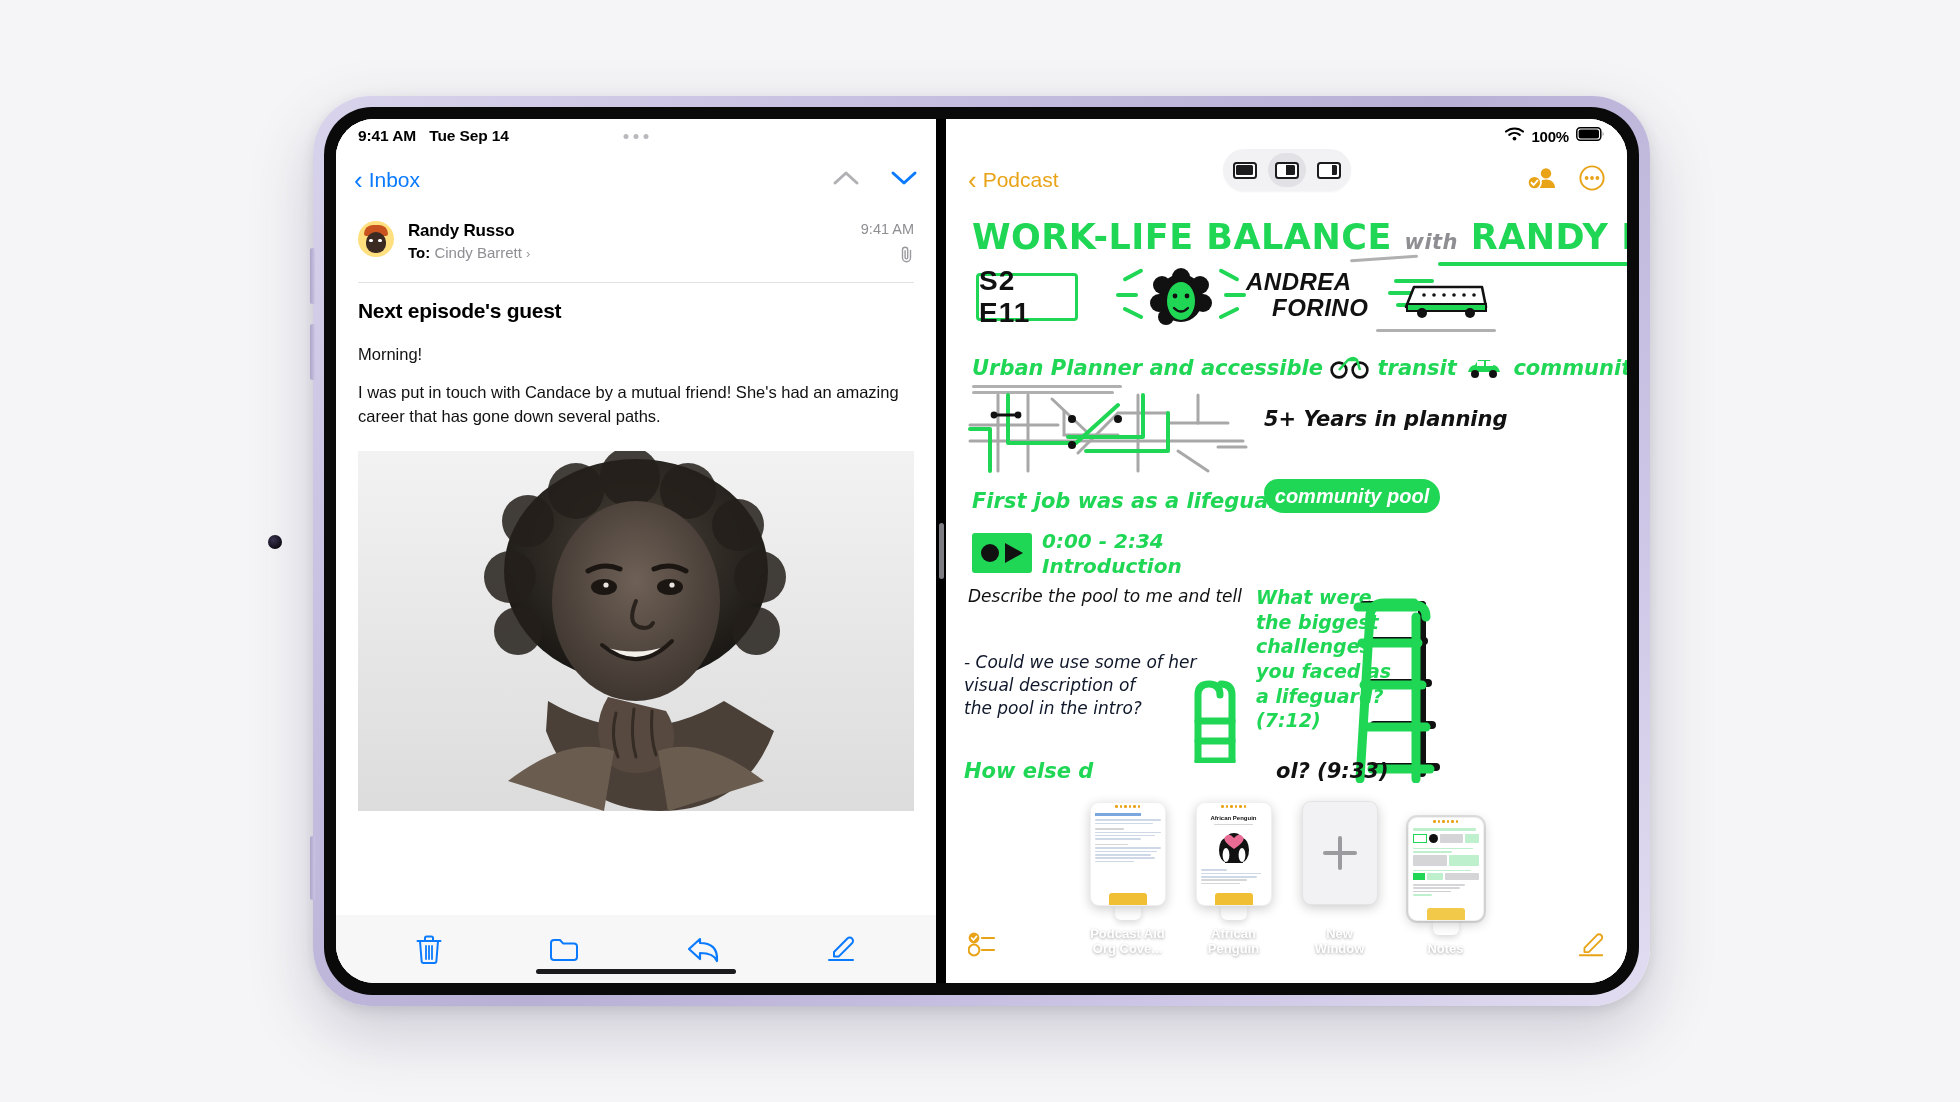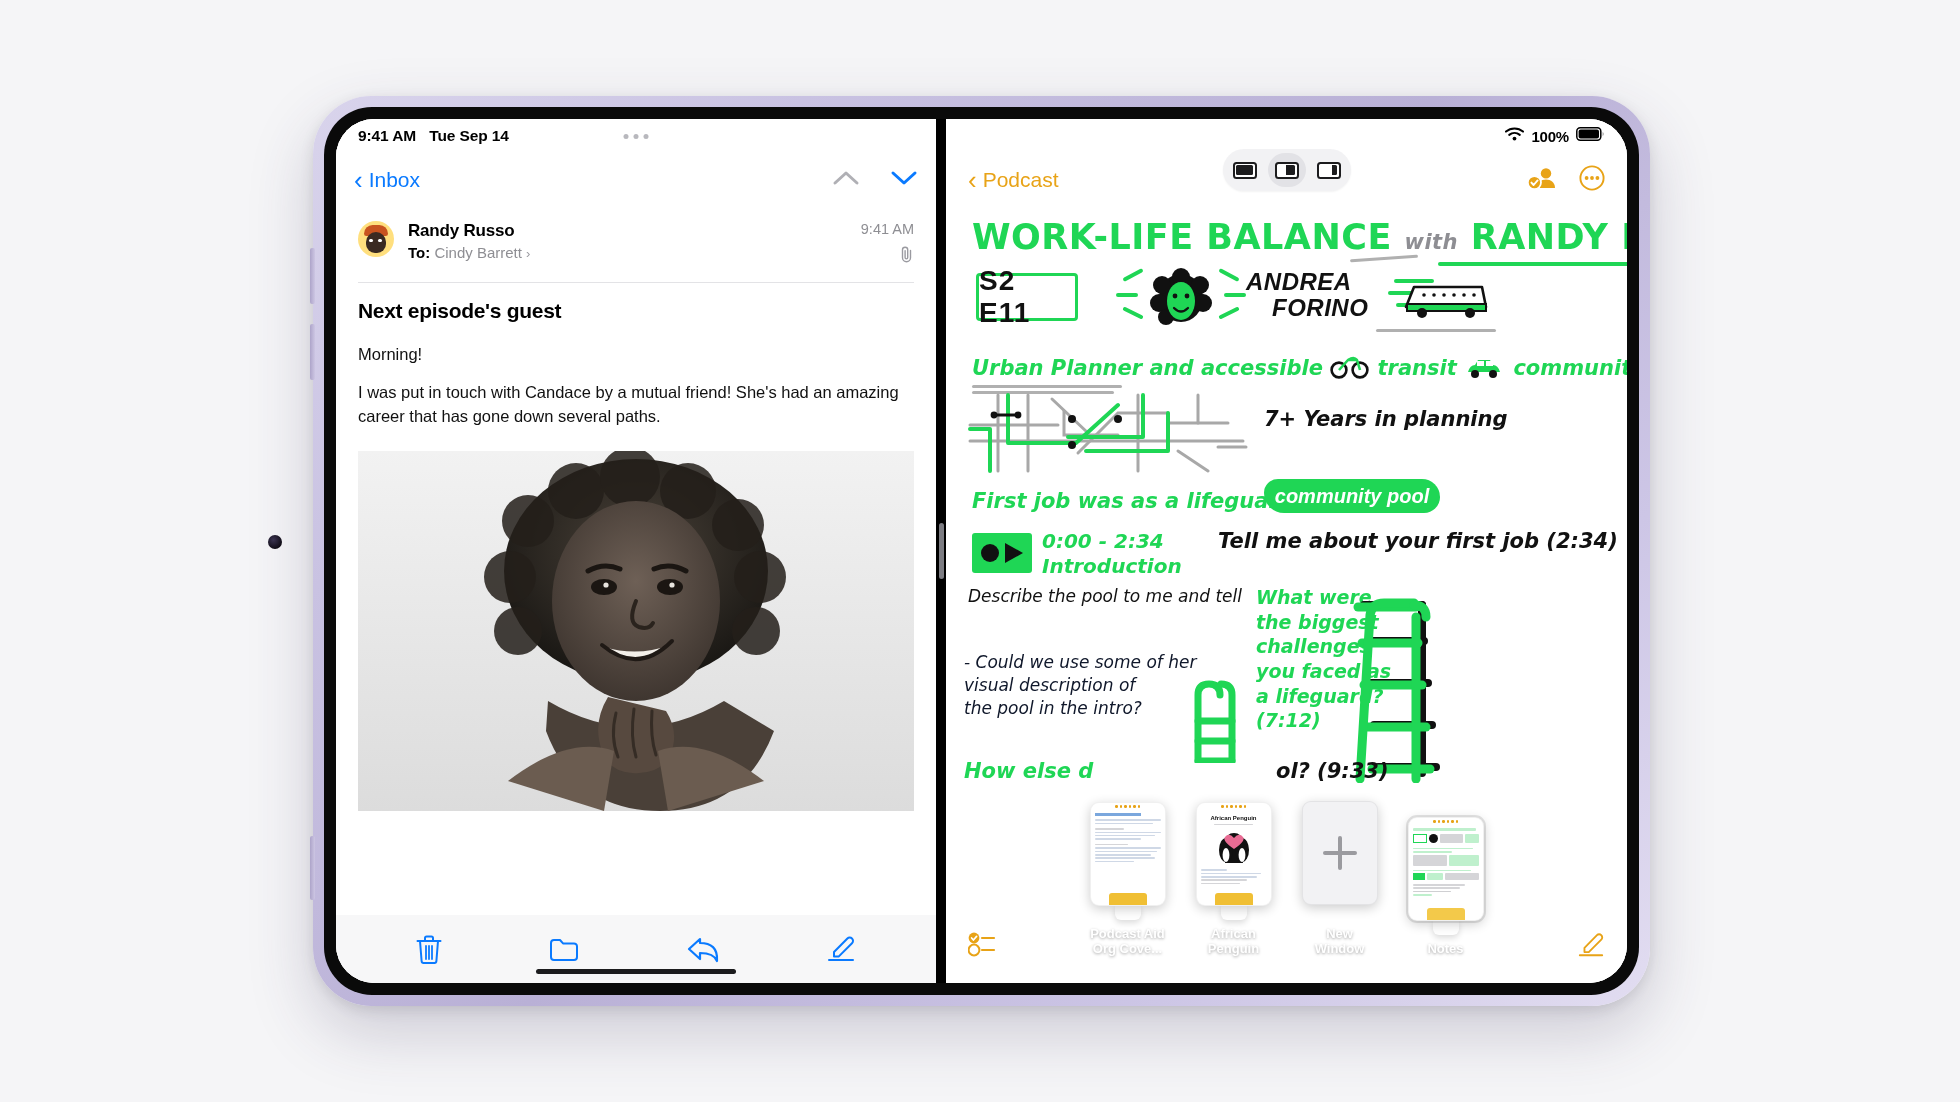--- a/index.html
+++ b/index.html
@@ -575,36 +575,35 @@
             <g fill="#111">
                       <circle cx="104" cy="26" r="4"></circle>
                       <circle cx="104" cy="52" r="4"></circle>
                       <circle cx="150" cy="26" r="4"></circle>
                     </g>
             <path d="M26 22 H50" stroke="#111" stroke-width="3"></path>
             <circle cx="26" cy="22" r="3.4" fill="#111"></circle>
                     <circle cx="50" cy="22" r="3.4" fill="#111"></circle>
           </svg>
         </div>
-        <div class="hw yrs">7+ Years in planning</div>
+        <div class="hw yrs">5+ Years in planning</div>
 
         <div class="hw line-first">
           <span class="g">First job was as a lifeguard at a</span>
         </div>
         <div class="hilite" style="left:318px;top:272px;width:176px;height:34px;">community pool</div>
 
         <div class="chapter-ic">
           <div class="dot"></div>
                   <div class="tri"></div>
         </div>
         <div class="hw chap-time">
           <div class="g">0:00 - 2:34</div>
           <div class="g">Introduction</div>
         </div>
-        <div class="hw q1">Tell me about your first job (2:34)</div>
 
         <div class="hw q2">
           <div>Describe the pool to me and tell</div>
         </div>
 
         <div class="hw note-gray">
           <div>- Could we use some of her</div>
           <div>visual description of</div>
           <div>the pool in the intro?</div>
         </div>

